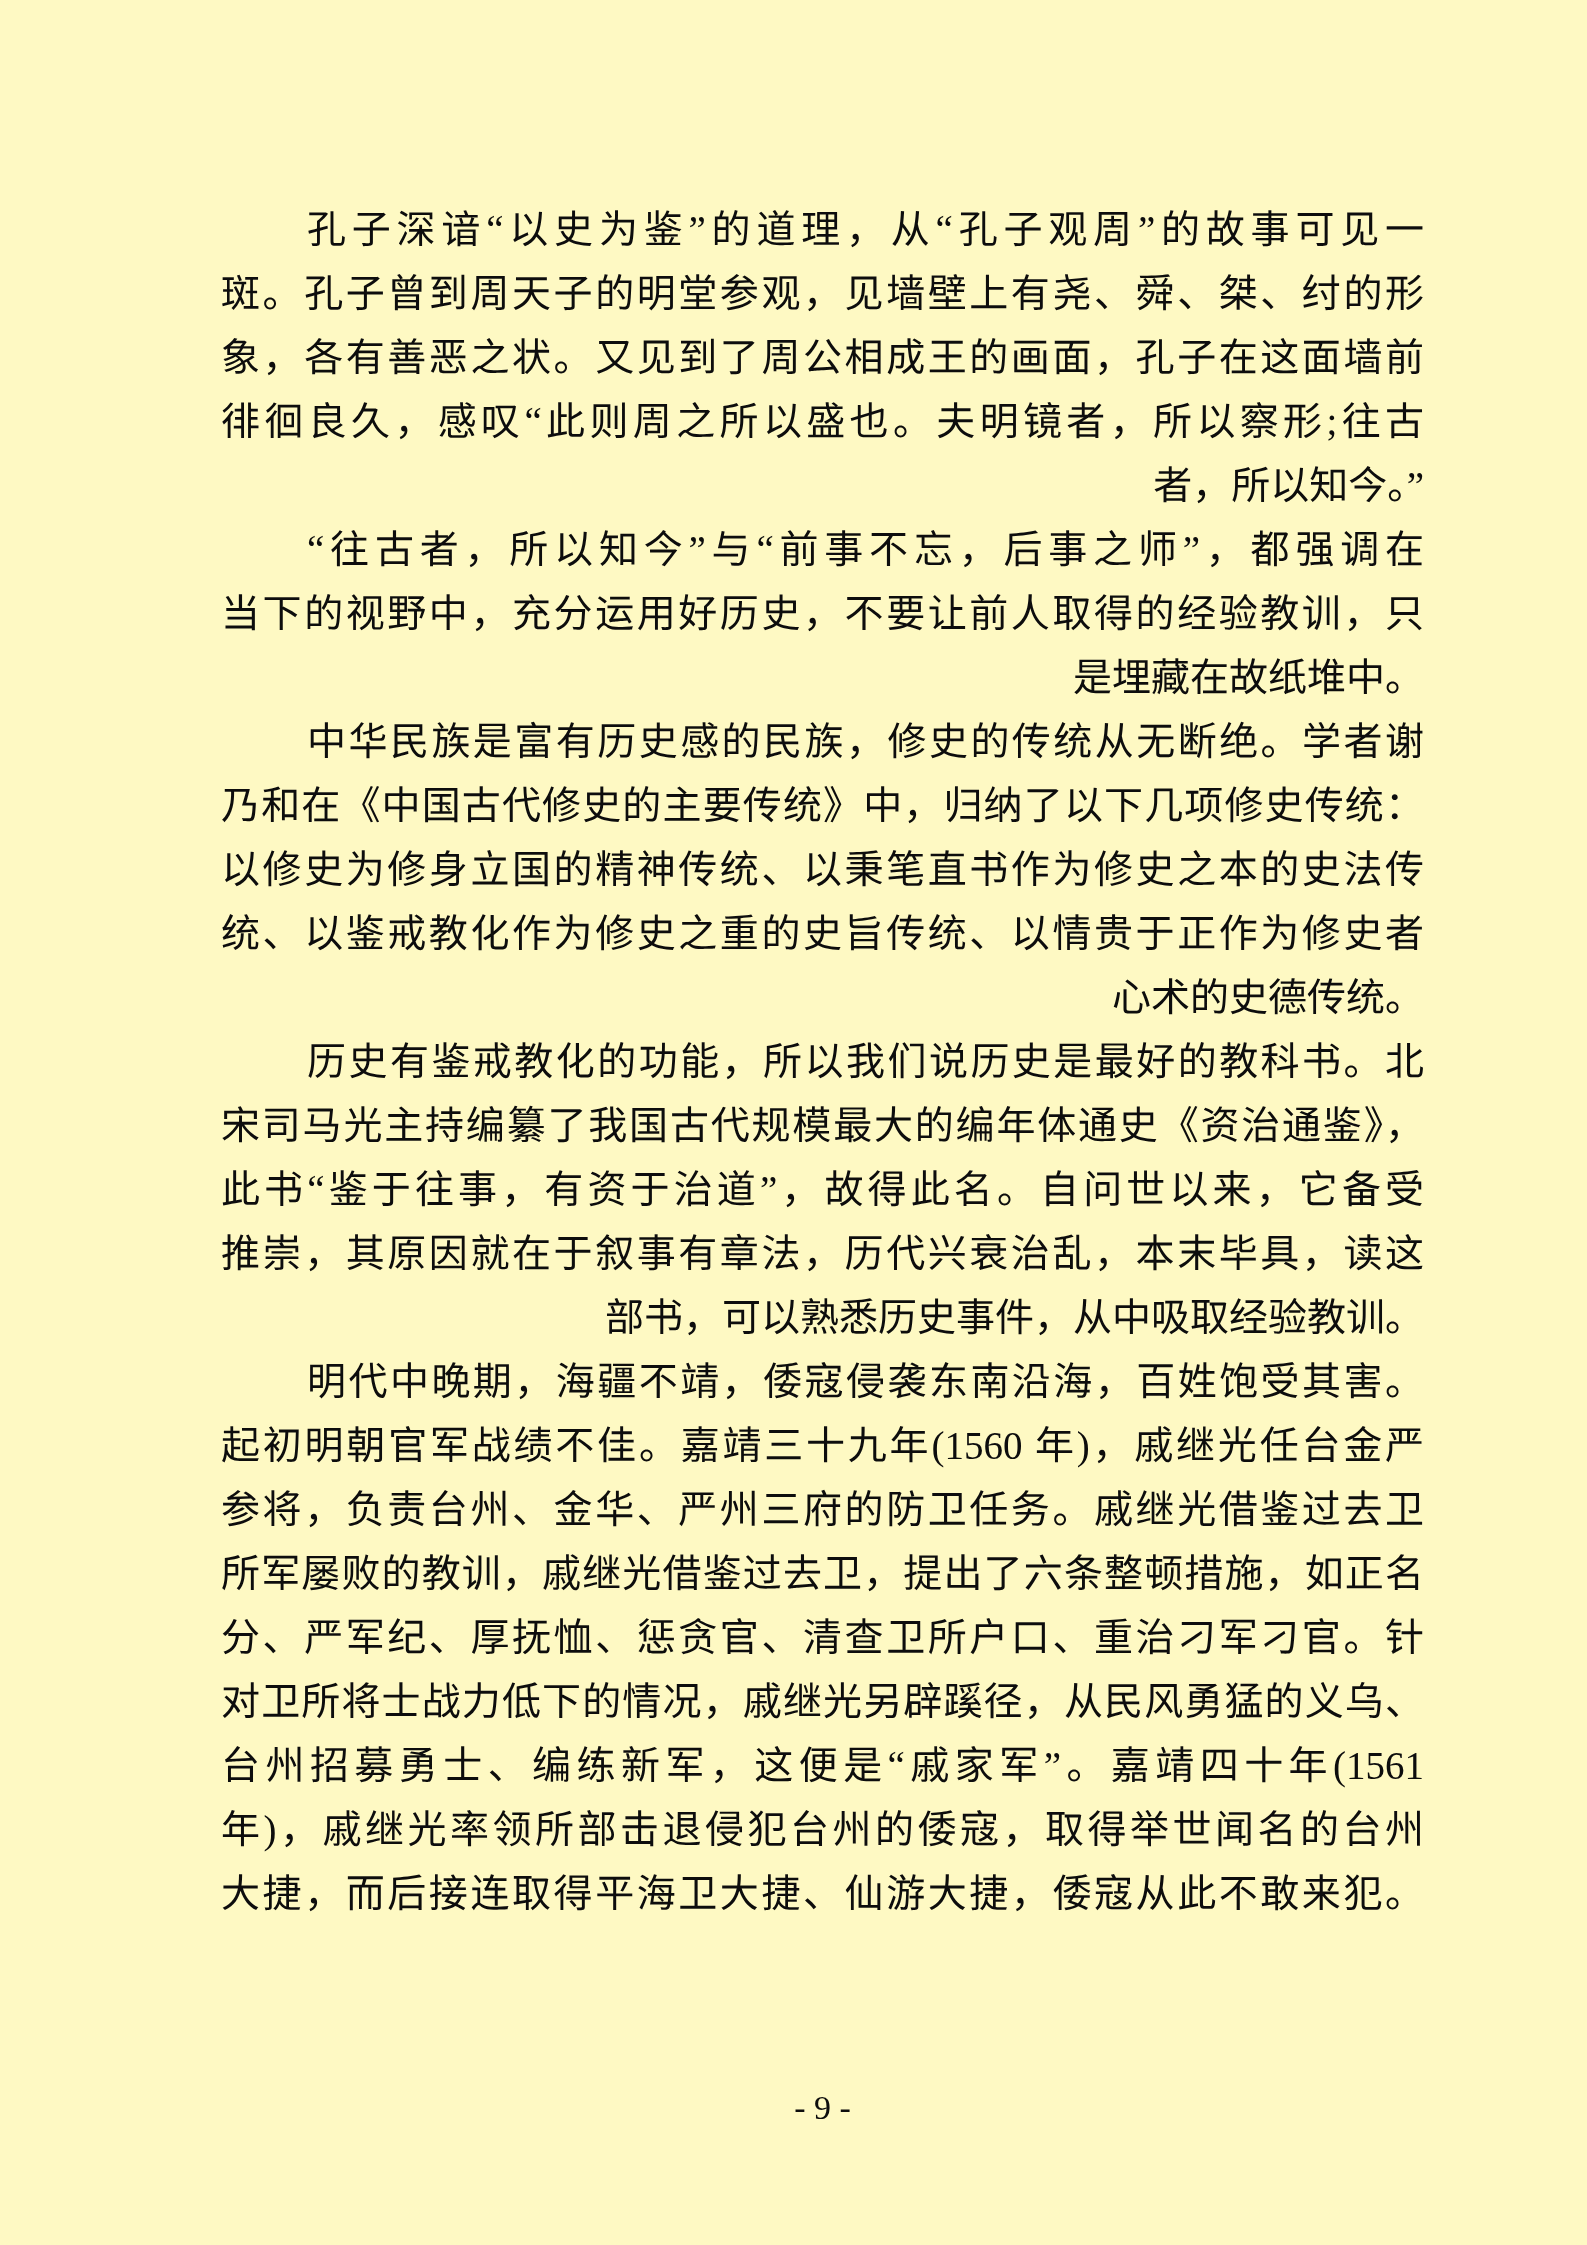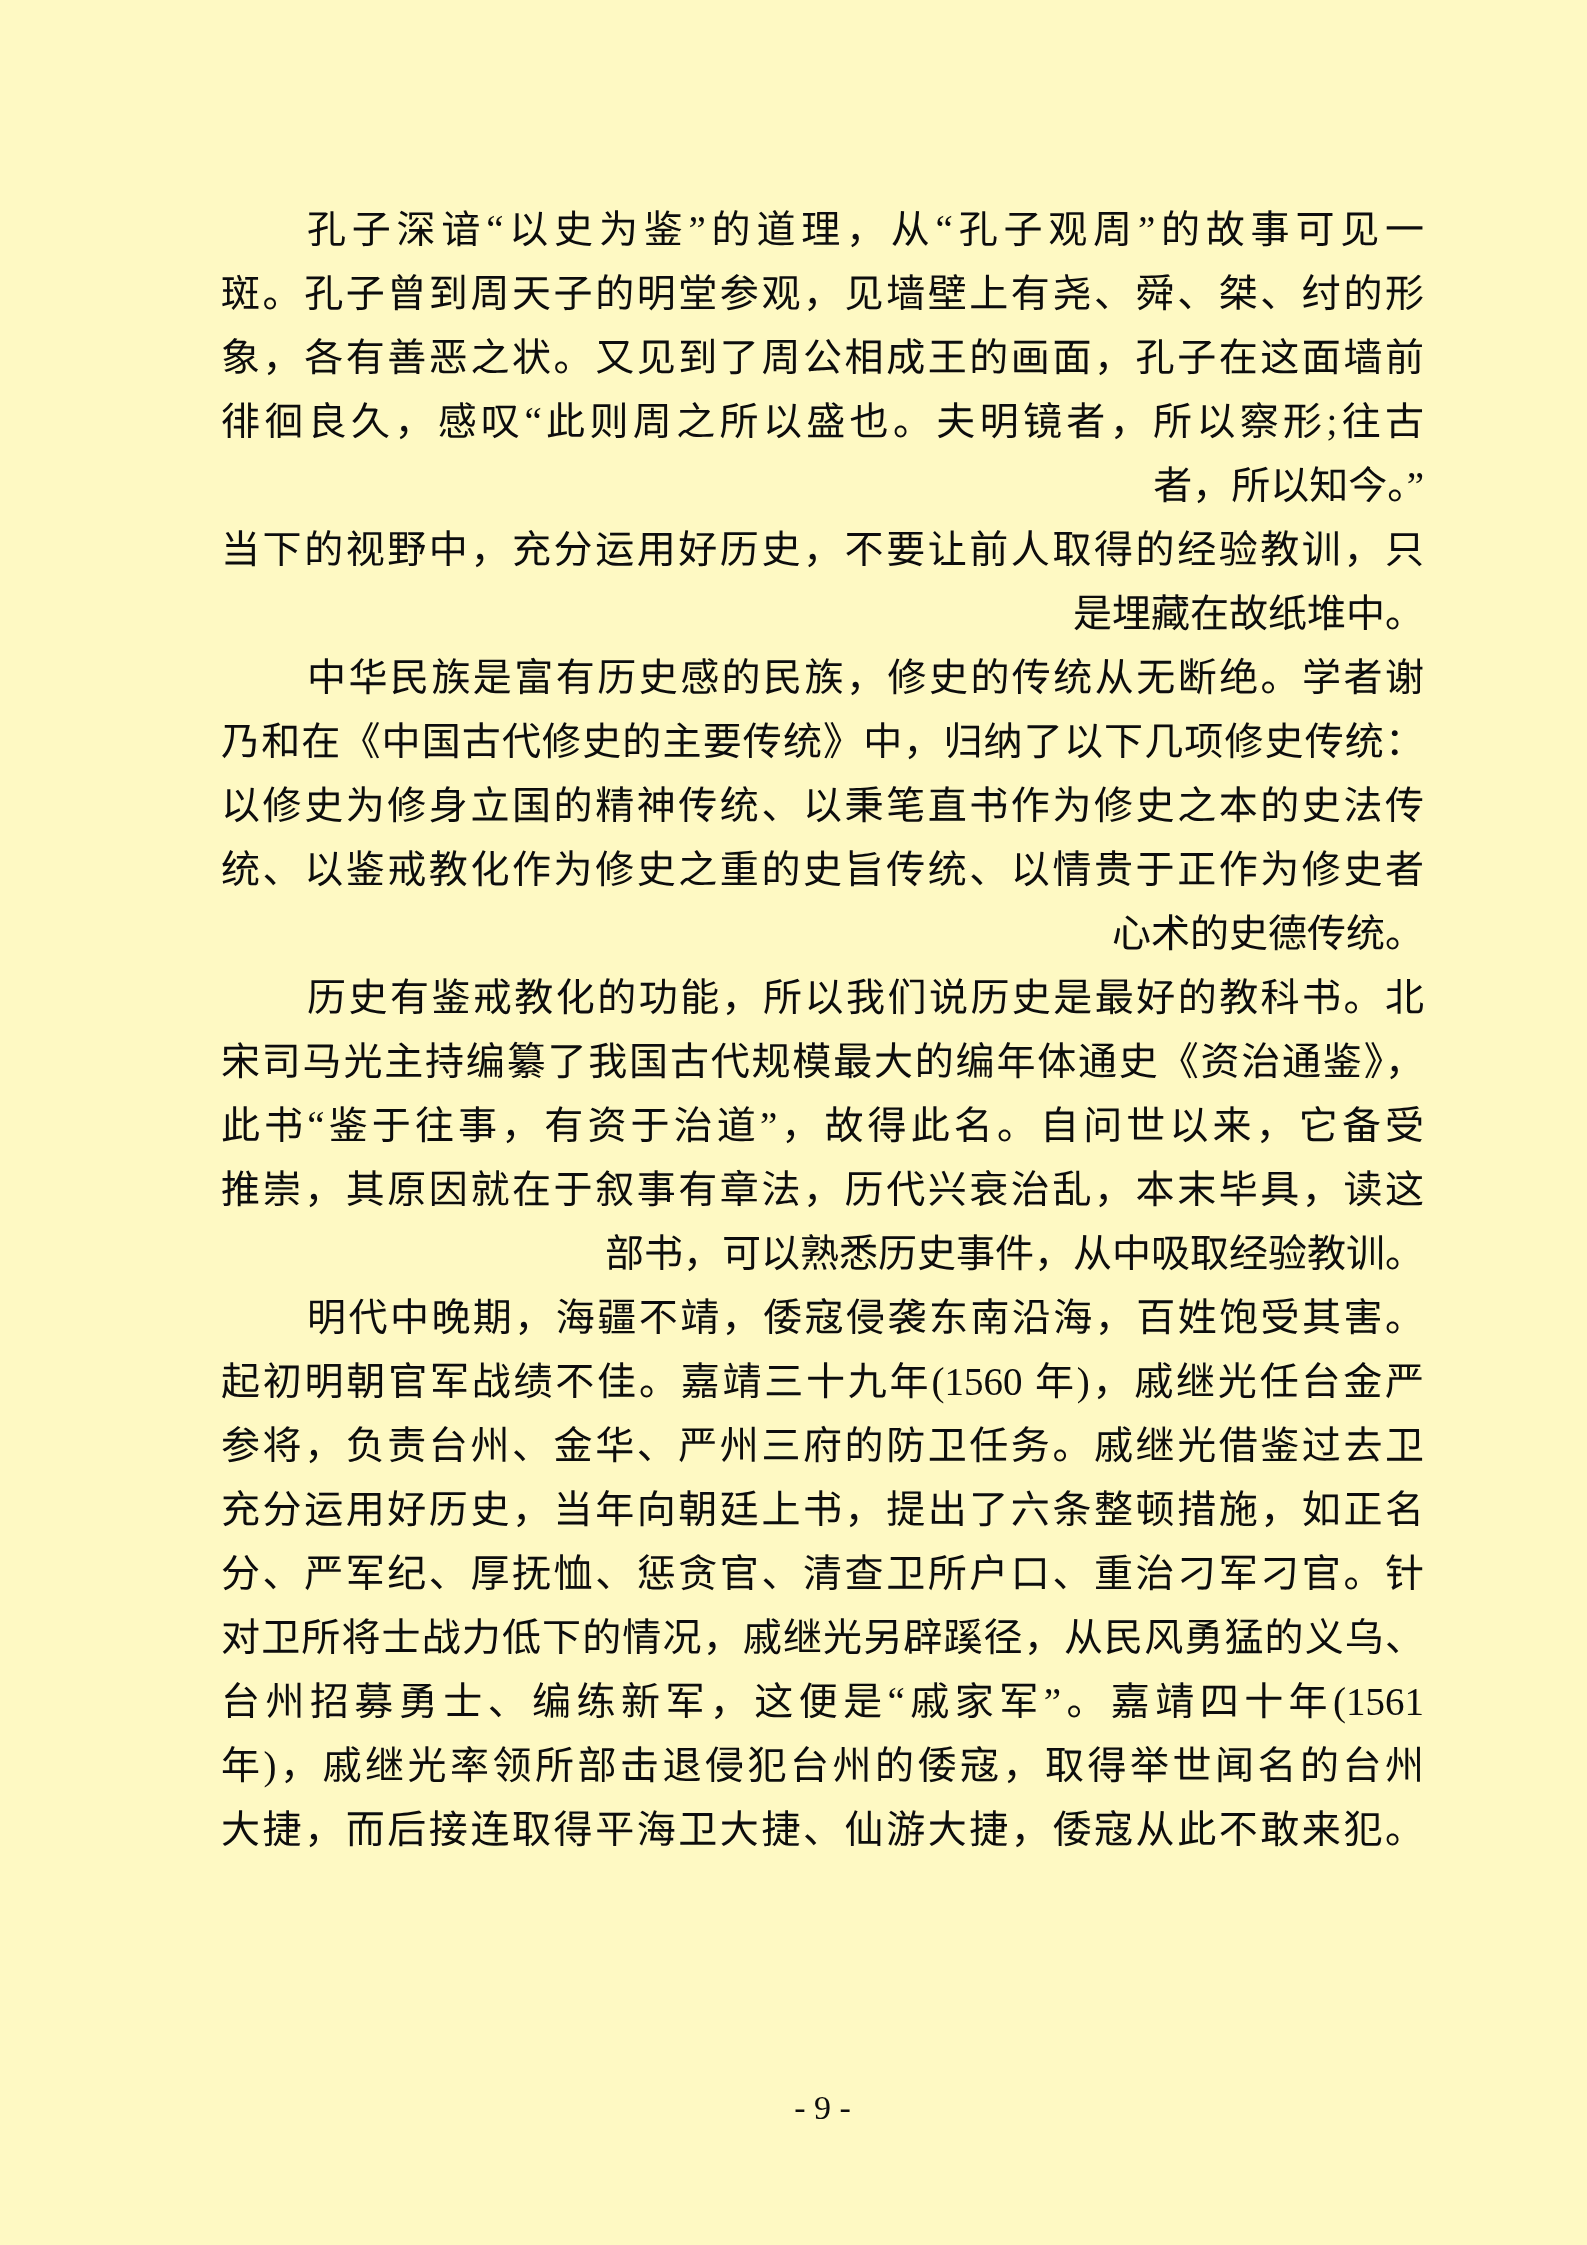--- a/index.html
+++ b/index.html
@@ -60,20 +60,21 @@
 <div class="page">
   <div class="doc-body" id="doc-body">
       <div class="para">
         <div class="line first">孔子深谙“以史为鉴”的道理，从“孔子观周”的故事可见一</div>
         <div class="line">斑。孔子曾到周天子的明堂参观，见墙壁上有尧、舜、桀、纣的形</div>
         <div class="line">象，各有善恶之状。又见到了周公相成王的画面，孔子在这面墙前</div>
         <div class="line">徘徊良久，感叹“此则周之所以盛也。夫明镜者，所以察形;往古</div>
         <div class="line nojust">者，所以知今。”</div>
       </div>
       <div class="para">
+        <div class="line first">“往古者，所以知今”与“前事不忘，后事之师”，都强调在</div>
         <div class="line">当下的视野中，充分运用好历史，不要让前人取得的经验教训，只</div>
         <div class="line nojust">是埋藏在故纸堆中。</div>
       </div>
       <div class="para">
         <div class="line first">中华民族是富有历史感的民族，修史的传统从无断绝。学者谢</div>
         <div class="line">乃和在《中国古代修史的主要传统》中，归纳了以下几项修史传统：</div>
         <div class="line">以修史为修身立国的精神传统、以秉笔直书作为修史之本的史法传</div>
         <div class="line">统、以鉴戒教化作为修史之重的史旨传统、以情贵于正作为修史者</div>
         <div class="line nojust">心术的史德传统。</div>
       </div>
@@ -81,21 +82,21 @@
         <div class="line first">历史有鉴戒教化的功能，所以我们说历史是最好的教科书。北</div>
         <div class="line">宋司马光主持编纂了我国古代规模最大的编年体通史《资治通鉴》，</div>
         <div class="line">此书“鉴于往事，有资于治道”，故得此名。自问世以来，它备受</div>
         <div class="line">推崇，其原因就在于叙事有章法，历代兴衰治乱，本末毕具，读这</div>
         <div class="line nojust">部书，可以熟悉历史事件，从中吸取经验教训。</div>
       </div>
       <div class="para">
         <div class="line first">明代中晚期，海疆不靖，倭寇侵袭东南沿海，百姓饱受其害。</div>
         <div class="line">起初明朝官军战绩不佳。嘉靖三十九年(1560 年)，戚继光任台金严</div>
         <div class="line">参将，负责台州、金华、严州三府的防卫任务。戚继光借鉴过去卫</div>
-        <div class="line">充分运用好历史，当年向朝廷上书，提出了六条整顿措施，如正名</div>
+        <div class="line">所军屡败的教训，戚继光借鉴过去卫，提出了六条整顿措施，如正名</div>
         <div class="line">分、严军纪、厚抚恤、惩贪官、清查卫所户口、重治刁军刁官。针</div>
         <div class="line">对卫所将士战力低下的情况，戚继光另辟蹊径，从民风勇猛的义乌、</div>
         <div class="line">台州招募勇士、编练新军，这便是“戚家军”。嘉靖四十年(1561</div>
         <div class="line">年)，戚继光率领所部击退侵犯台州的倭寇，取得举世闻名的台州</div>
         <div class="line">大捷，而后接连取得平海卫大捷、仙游大捷，倭寇从此不敢来犯。</div>
       </div>
     </div>
   <div class="footer">- 9 -</div>
 </div>
 

